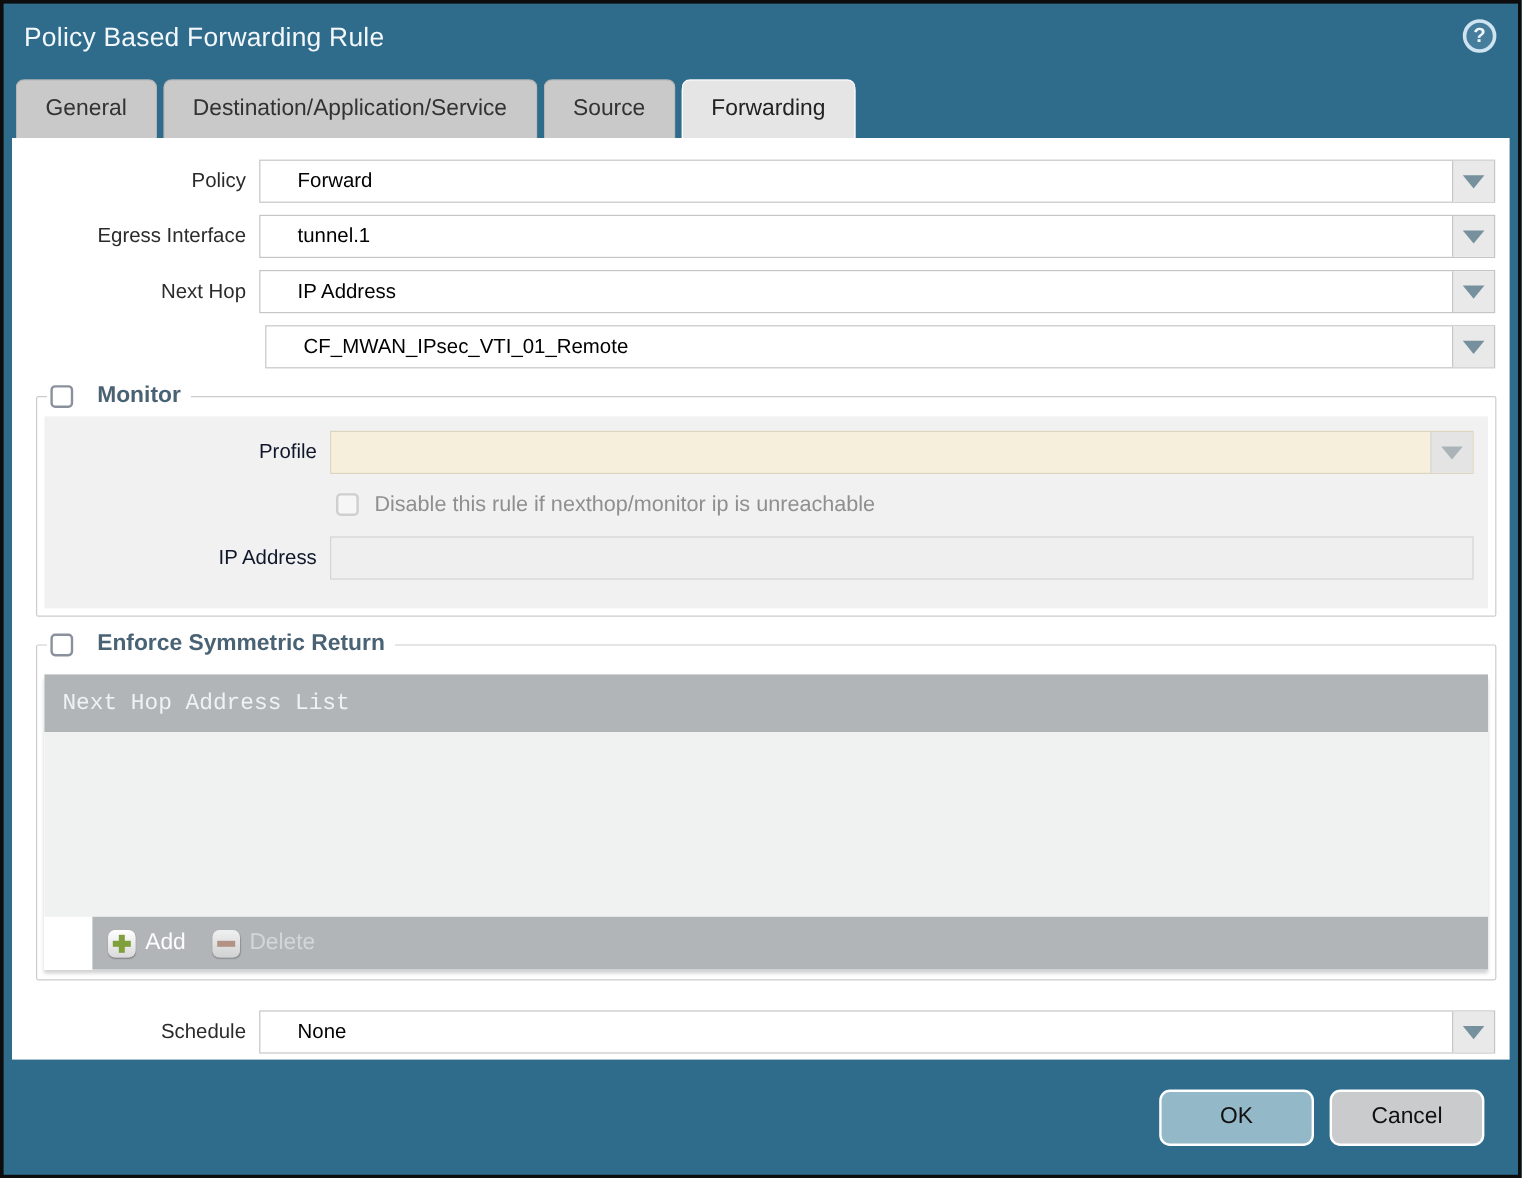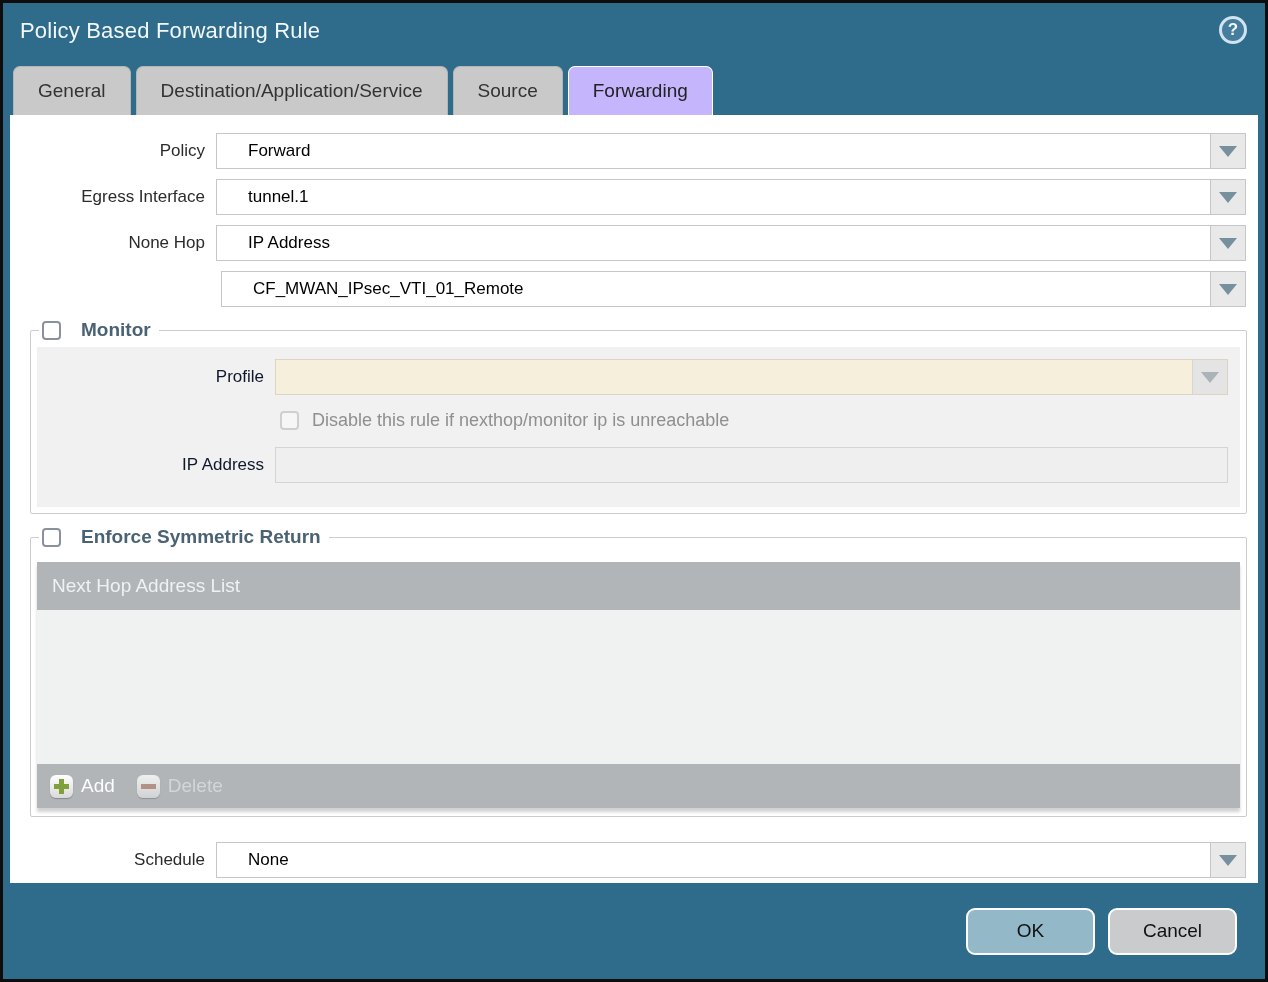--- a/index.html
+++ b/index.html
@@ -49,21 +49,21 @@
     padding-left:10px;height:49px;align-items:stretch;
   }
   .tab{
     background:var(--tab-gray);
     border-radius:7px 7px 0 0;
     padding:0 24px;display:flex;align-items:center;
     font-size:19px;color:#333;cursor:pointer;
     border:1px solid #b5b5b5;border-bottom:none;
   }
   .tab.active{
-    background:#c4b5fd;color:#222;border-color:#fff;
+    background:#e5e5e5;color:#222;border-color:#fff;
     box-shadow:0 2px 0 0 #fff;
   }
 
   
   .content{
     flex:1 1 auto;background:#fff;margin:0 7px;
     padding:18px 0 0 0;overflow:hidden;
   }
 
   .frow{display:flex;align-items:center;margin:0 12px 10px 0;}
@@ -114,26 +114,26 @@
     display:flex;align-items:center;gap:13px;
     margin:15px 0 16px 243px;
   }
   .cbrow .cbtext{font-size:18px;color:#8f8f8f;}
 
   
   .nh-table{margin:8px 0 2px 0;box-shadow:0 4px 3px rgba(0,0,0,.18);}
   .nh-head{
     height:48px;background:var(--table-gray);
     color:#eef2f4;font-size:19px;
-    display:flex;align-items:center;padding-left:15px;
+    display:flex;align-items:center;padding-left:15px;font-family:Liberation Mono, monospace;
   }
   .nh-body{height:154px;background:#f0f1f1;}
   .nh-foot{
     height:44px;background:var(--table-gray);
-    display:flex;align-items:center;gap:22px;padding-left:13px;
+    display:flex;align-items:center;gap:22px;padding-left:13px;margin-left:40px;
   }
   .tbtn{display:flex;align-items:center;gap:8px;cursor:pointer;}
   .tbtn.disabled{cursor:default;}
   .badge{
     width:23px;height:23px;border-radius:6px;position:relative;
     background:linear-gradient(#ffffff,#d9d9d9);
     box-shadow:0 1px 1px rgba(0,0,0,.25);flex:0 0 auto;
   }
   .badge.plus::before{content:"";position:absolute;left:4px;top:9px;width:15px;height:5px;background:var(--add-green);}
   .badge.plus::after{content:"";position:absolute;left:9px;top:4px;width:5px;height:15px;background:var(--add-green);}
@@ -191,21 +191,21 @@
       <div class="lbl">Egress Interface</div>
       <div class="fld">
         <div class="val">tunnel.1</div>
         <div class="dd">
             <span class="tri"></span>
           </div>
       </div>
     </div>
 
     <div class="frow">
-      <div class="lbl">None Hop</div>
+      <div class="lbl">Next Hop</div>
       <div class="fld">
         <div class="val">IP Address</div>
         <div class="dd">
             <span class="tri"></span>
           </div>
       </div>
     </div>
 
     <div class="frow">
       <div class="lbl"></div>

